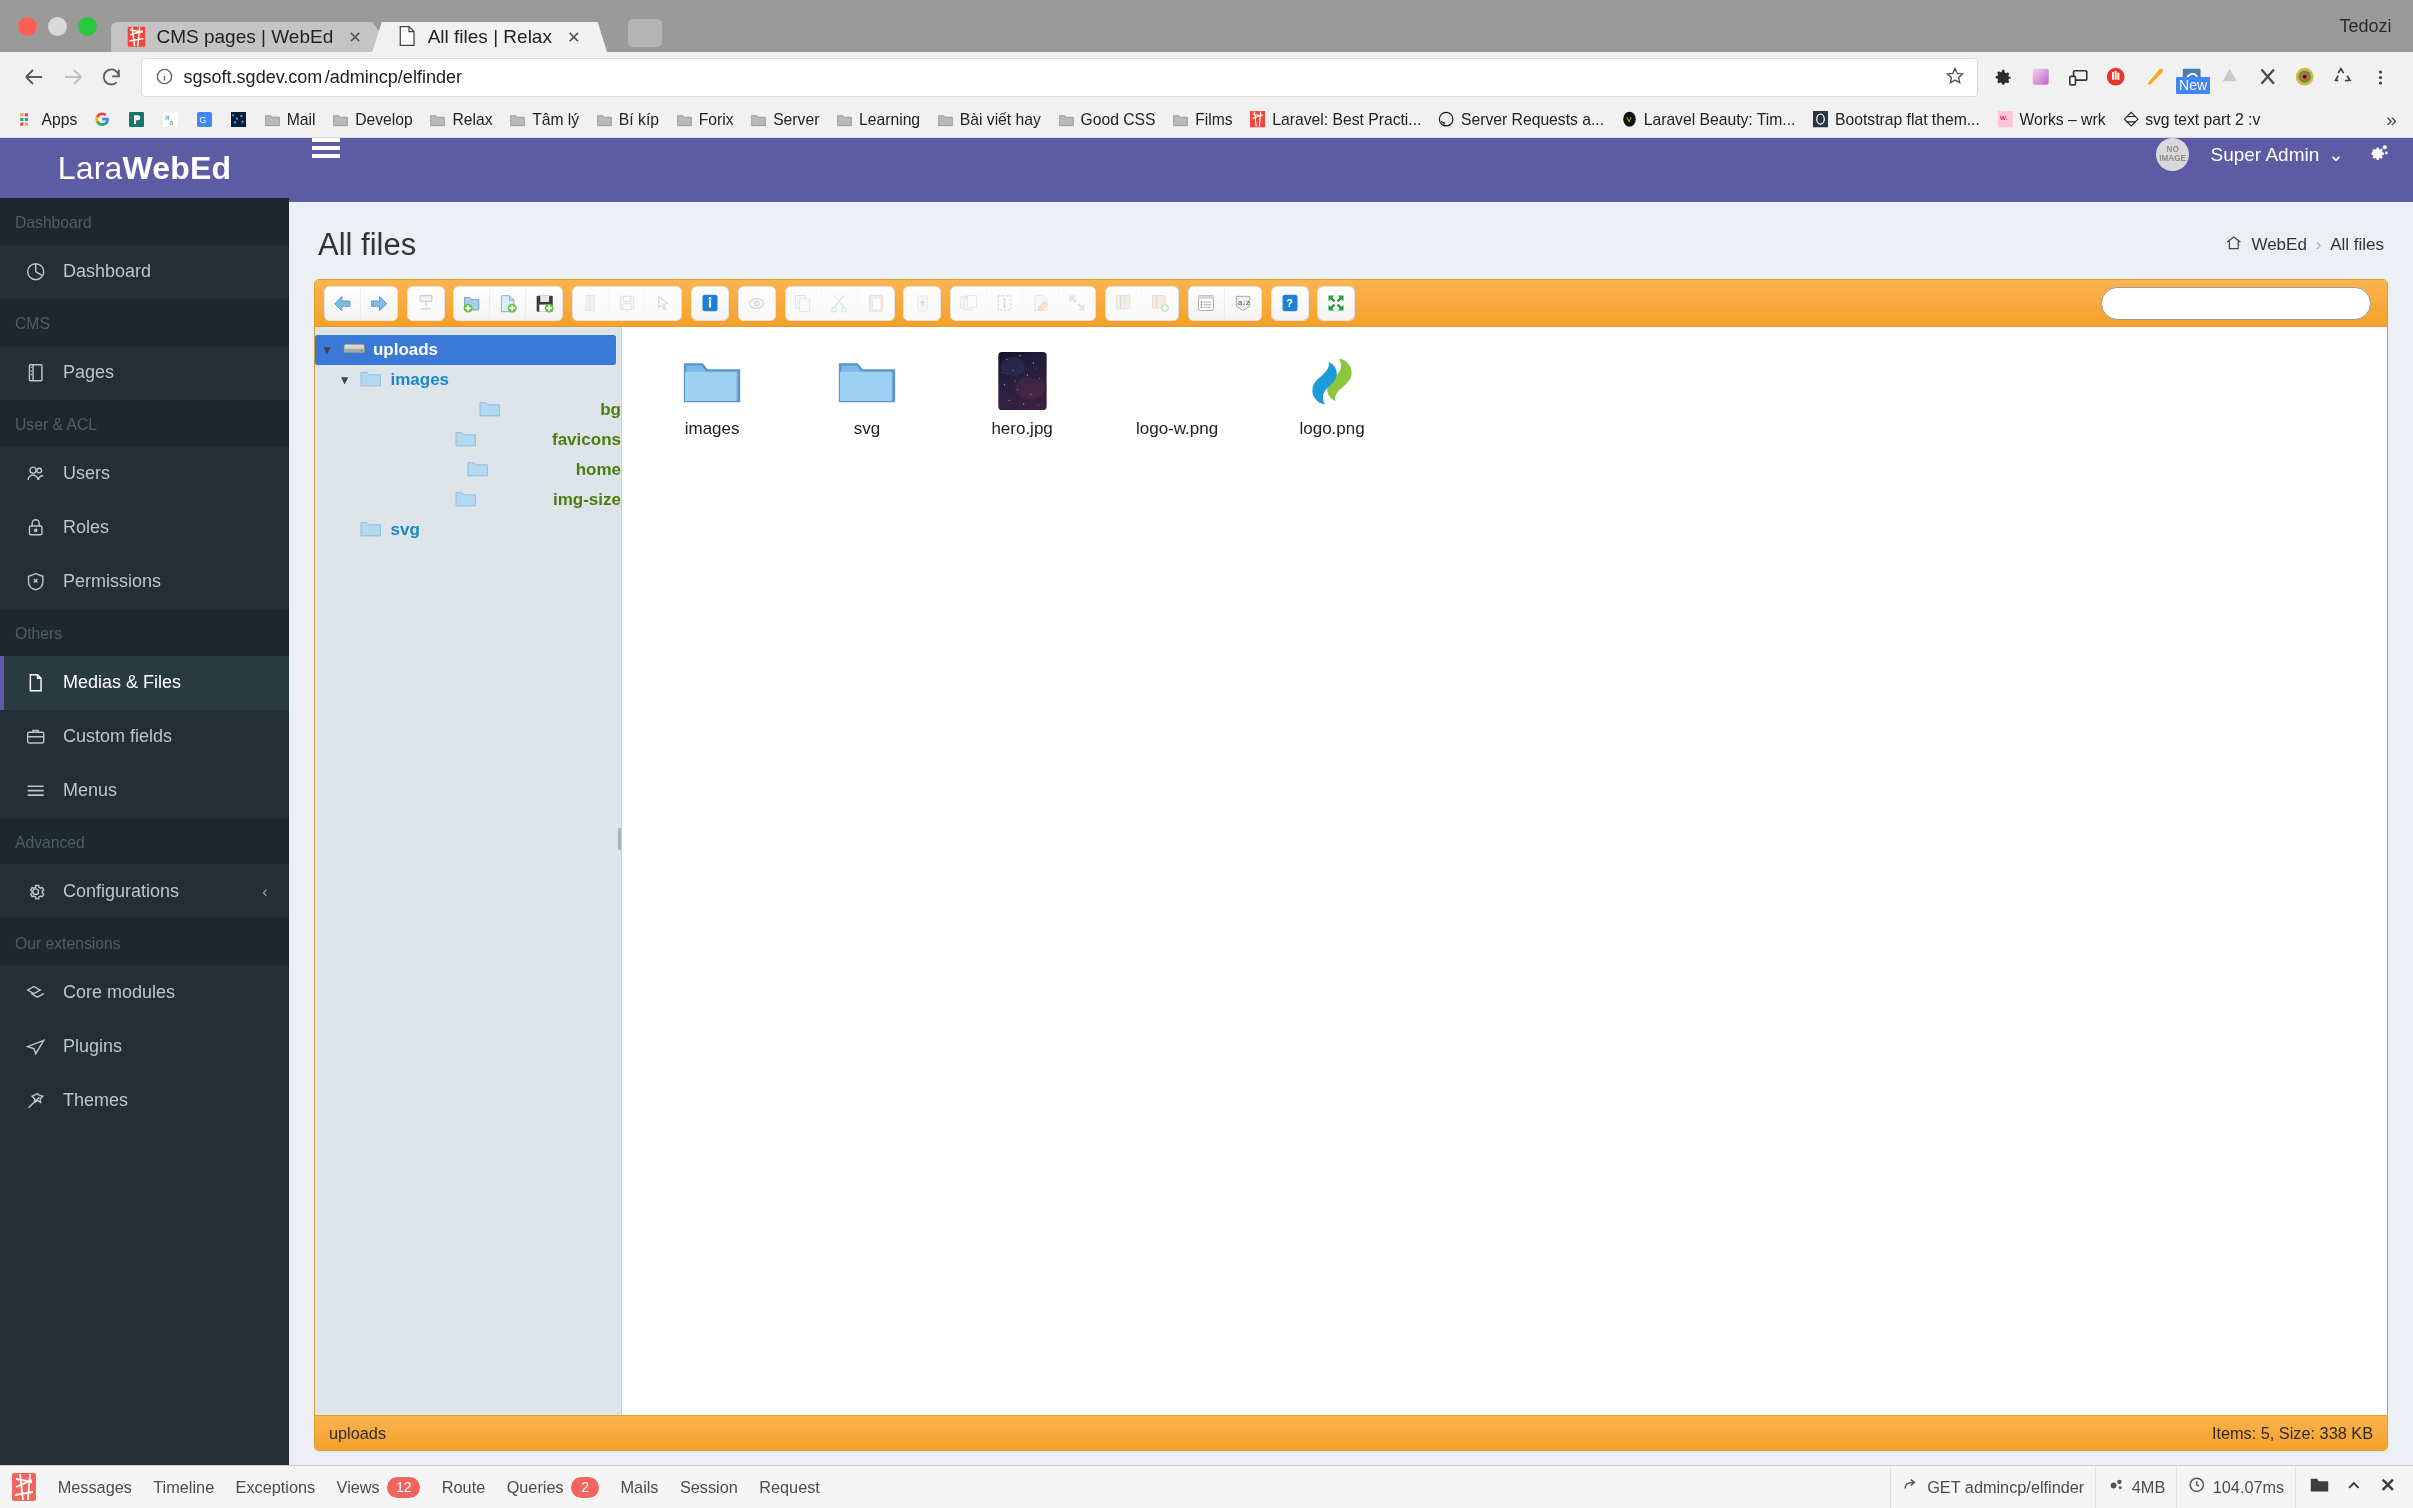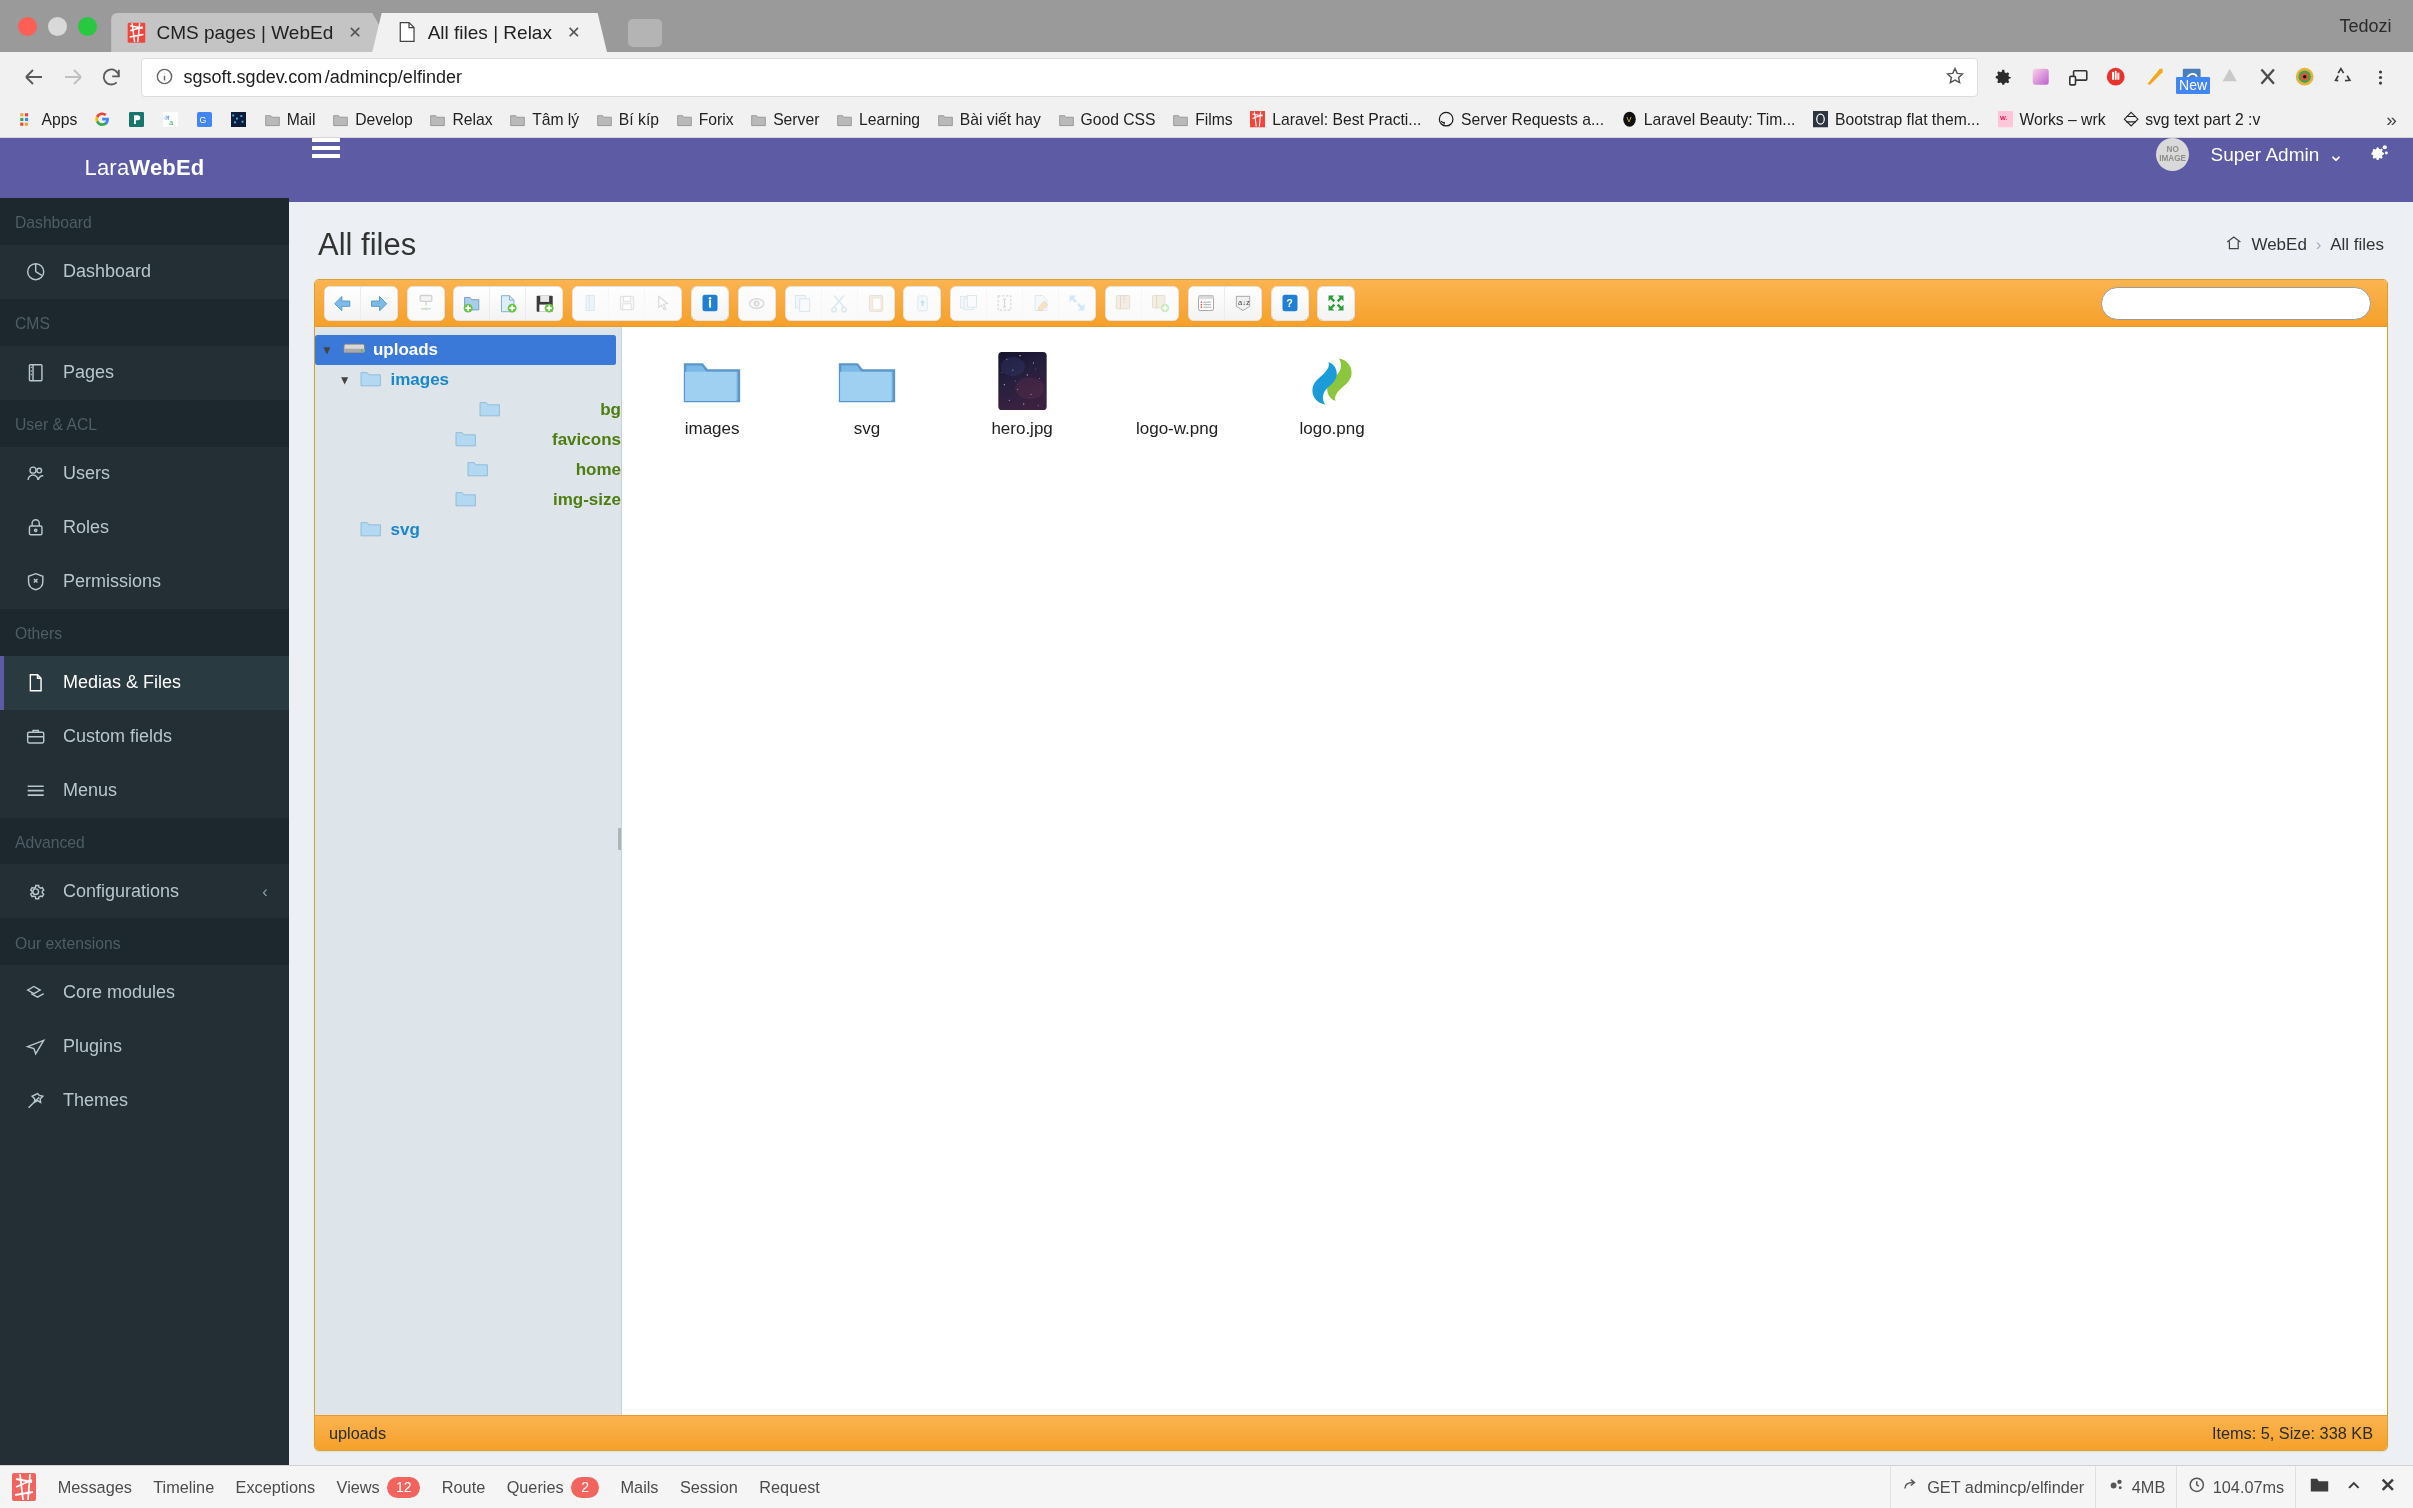--- a/index.html
+++ b/index.html
@@ -18,21 +18,21 @@
     display: flex; align-items: flex-end; position: relative;
     padding-left: 8.8px;
   }
   .traffic-lights { display: flex; gap: 11.3px; align-items: center; height: 52px; padding: 0 14px 0 8.8px; }
   .tl { width: 19px; height: 19px; border-radius: 50%; }
   .tl.red { background: #ff5f57; }
   .tl.yellow { background: #d9d9d9; }
   .tl.green { background: #28c840; }
 
   .tab {
-    height: 39px; display: flex; align-items: center; gap: 10px;
+    height: 30px; display: flex; align-items: center; gap: 10px;
     padding: 0 12.6px 0 16.3px; position: relative;
     border-top-left-radius: 6.3px; border-top-right-radius: 6.3px;
     font-size: 19px; color: #222;
     max-width: 295px;
   }
   .tab.inactive { background: #c4c4c4; margin-right: -16.3px;
      clip-path: polygon(0 0, 92% 0, 100% 100%, 0% 100%); padding-right: 33px; }
   .tab.active { background: #f1f1f1; z-index: 3; margin-left: -6.3px;
      clip-path: polygon(4% 0, 96% 0, 100% 100%, 0% 100%); padding-left: 26.4px; padding-right: 26.4px; }
   .tab-favicon { width: 19px; height: 21.4px; flex: 0 0 auto; }
@@ -72,21 +72,21 @@
   
   #viewport { position: relative; width: 2413px; height: 1370px; background: #ecf0f5; }
 
   
   #sidebar {
     position: absolute; left: 0; top: 0; width: 289px; height: 1370px;
     background: #232f34; color: #b8c7ce;
   }
   .brand {
     height: 60px; background: #5c5ba4; display: flex; align-items: center; justify-content: center;
-    color: #fff; font-size: 22px; letter-spacing: 0.2px;
+    color: #fff; font-size: 32px; letter-spacing: 0.2px;
   }
   .brand b { font-weight: 700; }
   .nav-header {
     padding: 16.3px 0 12.6px 15px; font-size: 15.7px; color: #4e5e66; background: #1c282d;
   }
   .nav-item {
     display: flex; align-items: center; gap: 15px; height: 54px; padding-left: 19px;
     font-size: 18px; color: #b8c7ce; border-left: 4.4px solid transparent;
   }
   .nav-item .ni-ico { width: 25px; height: 25px; flex: 0 0 auto; display:flex; align-items:center; justify-content:center; }

